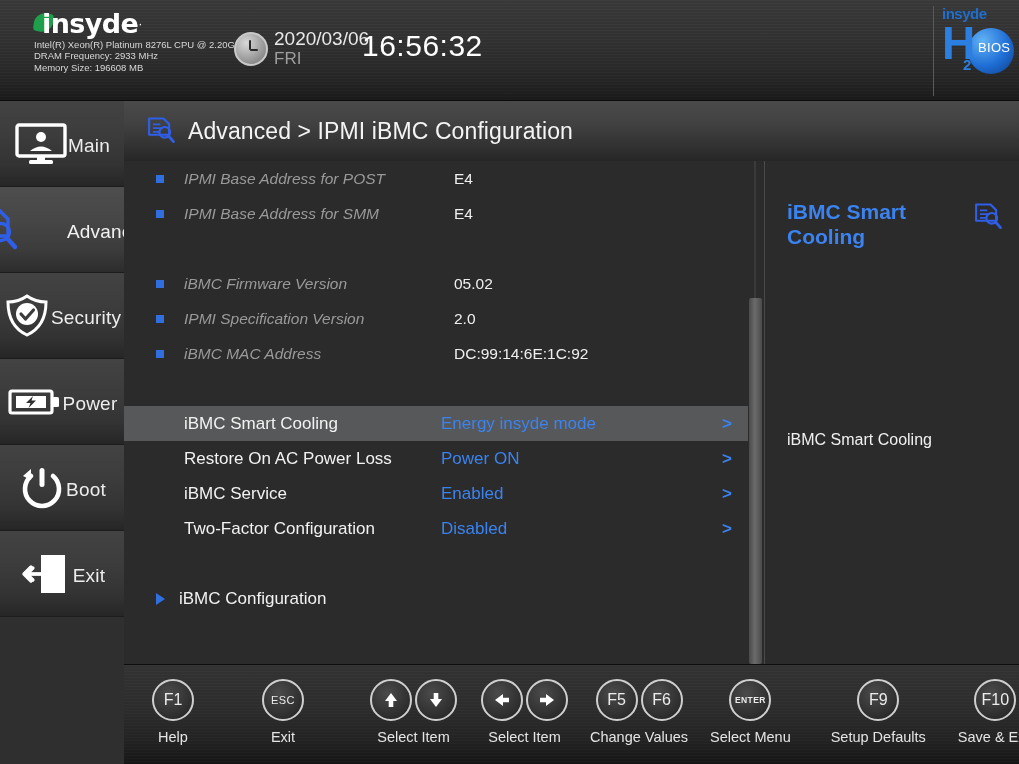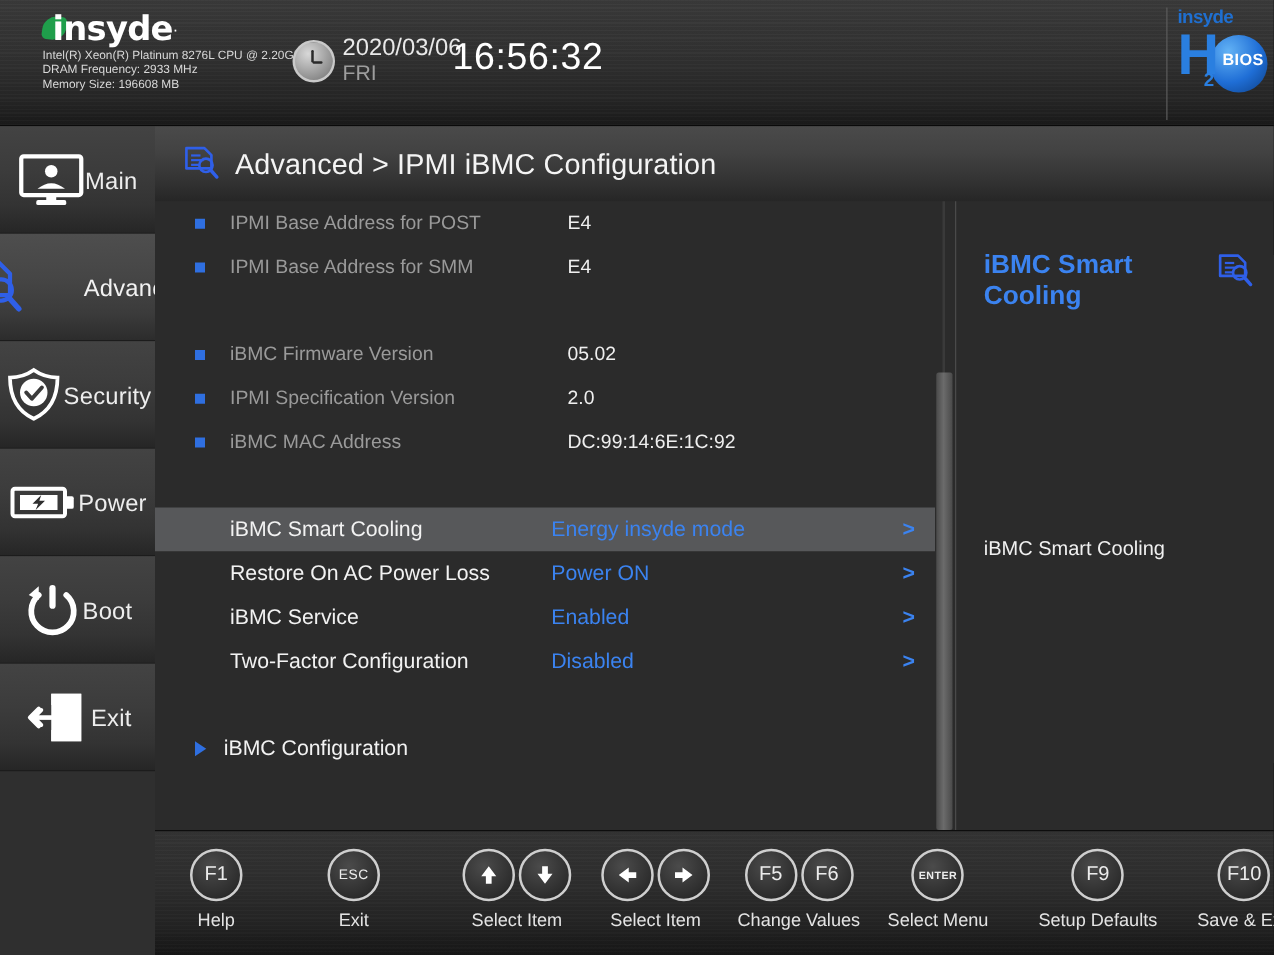--- a/index.html
+++ b/index.html
@@ -70,21 +70,21 @@
   .h2o-top { font-size: 15px; color: #1f6fd0; font-weight: bold; letter-spacing: -0.5px; line-height: 16px; }
   .h2o-main { position: relative; height: 56px; }
   .h2o-h { position: absolute; left: 0; top: -2px; font-size: 46px; color: #2a7fe0; font-weight: bold; line-height: 46px; }
   .h2o-ball {
     position: absolute; left: 26px; top: 6px; width: 46px; height: 46px; border-radius: 50%;
     background: radial-gradient(circle at 32% 28%, #62b2f5, #1f6ed6 55%, #0d3f85 100%);
   }
   .h2o-sub { position: absolute; left: 21px; top: 34px; font-size: 15px; color: #2a7fe0; font-weight: bold; }
   .h2o-bios {
     position: absolute; left: 36px; top: 18px; font-size: 13px; color: #ffffff;
-    font-weight: bold; letter-spacing: 0.3px;
+    font-weight: normal; letter-spacing: 0.3px;
   }
 
   
   #sidebar {
     position: absolute; left: 0; top: 101px; width: 124px; height: 663px;
     background: #2f2f2f;
   }
   .side-item {
     position: relative; height: 86px; width: 124px;
     display: flex; flex-direction: row; align-items: center; justify-content: center;
@@ -119,21 +119,21 @@
     overflow: hidden;
   }
   .info-row {
     position: relative; height: 35px; display: flex; align-items: center;
     padding-left: 32px;
   }
   .sq {
     width: 8px; height: 8px; background: #2f6fe0; flex: none;
     margin-right: 20px;
   }
-  .info-label { font-size: 15.5px; color: #9a9a9a; width: 270px; flex: none; }
+  .info-label { font-size: 15.5px; color: #9a9a9a; width: 270px; flex: none; font-style: italic; }
   .info-value { font-size: 15.5px; color: #efefef; }
   .spacer { height: 35px; }
 
   .opt-row {
     position: relative; height: 35px; display: flex; align-items: center;
     padding-left: 60px; color: #f0f0f0;
   }
   .opt-row.selected { background: #57585a; }
   .opt-label { font-size: 17px; color: #f2f2f2; width: 257px; flex: none; }
   .opt-value { font-size: 17px; color: #3b83f0; }

